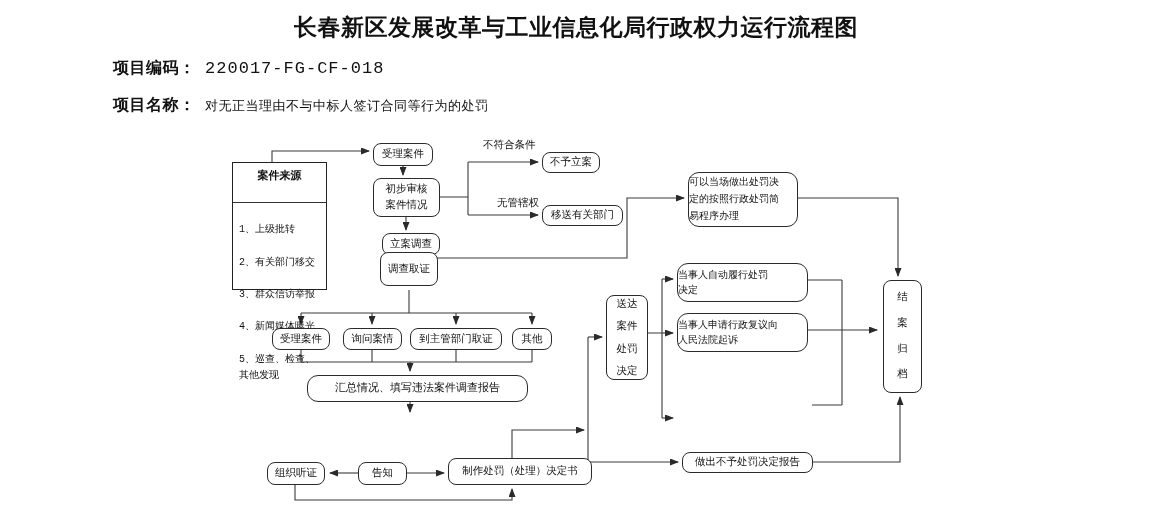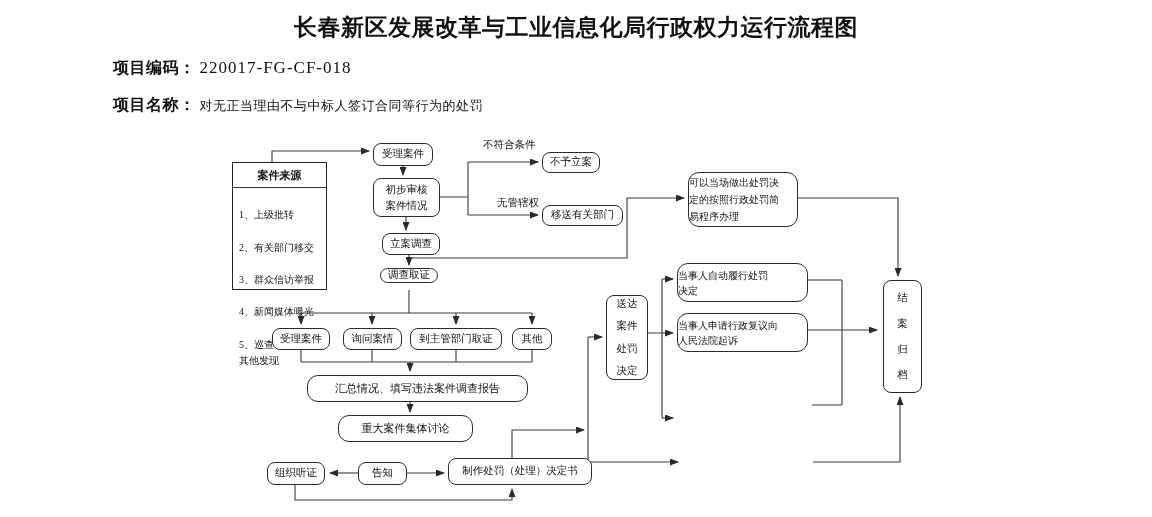--- a/index.html
+++ b/index.html
@@ -1,18 +1,18 @@
 <!DOCTYPE html>
 <html><head>
 <meta charset="utf-8">
 <style>
   html,body{margin:0;padding:0;background:#fff;}
   .canvas{
     position:relative;width:1152px;height:517px;background:#fff;overflow:hidden;
-    font-family:Liberation Serif, serif;color:#111;
+    font-family:Liberation Mono, monospace;color:#111;
   }
   .page-title{
     position:absolute;left:0;top:12px;width:1152px;text-align:center;
     font-size:23px;font-weight:700;letter-spacing:0.5px;
   }
   .meta-row{position:absolute;left:113px;white-space:nowrap;}
   .meta-label{font-size:16px;font-weight:700;letter-spacing:0.5px;}
   .meta-value{font-size:17px;letter-spacing:1px;}
   .meta-value.name{font-size:13px;letter-spacing:0.5px;}
 
@@ -34,21 +34,21 @@
   .node.lh155{line-height:1.55;}
   .node.v-deliver{line-height:2.1;}
   .node.v-archive{line-height:2.45;}
 
   .source-box{
     position:absolute;left:232px;top:162px;width:95px;height:128px;z-index:2;
     box-sizing:border-box;border:1.8px solid #222;background:#fff;
   }
   .source-header{
     text-align:center;font-size:11px;font-weight:700;
-    padding:5px 0 4px 0;border-bottom:1.2px solid #333;
+    padding:5px 0 19px 0;border-bottom:1.2px solid #333;
   }
   .source-items{padding:3px 4px 0 6px;font-size:10px;line-height:1.62;white-space:pre-line;}
 
   .edge-label{position:absolute;z-index:2;font-size:10.5px;white-space:nowrap;margin-left:13px;}
 </style>
 </head>
 <body>
 
 <div class="canvas">
 
@@ -113,39 +113,39 @@
 
   <div class="edge-label" style="left:470px;top:138px">不符合条件</div>
   <div class="edge-label" style="left:484px;top:196px">无管辖权</div>
 
   <div class="node" style="left:373px;top:143px;width:60px;height:23px">受理案件</div>
   <div class="node lh15" style="left:373px;top:178px;width:67px;height:39px">初步审核
 案件情况</div>
   <div class="node" style="left:542px;top:152px;width:58px;height:21px">不予立案</div>
   <div class="node" style="left:542px;top:205px;width:81px;height:21px">移送有关部门</div>
   <div class="node" style="left:382px;top:233px;width:58px;height:22px">立案调查</div>
-  <div class="node" style="left:380px;top:268px;width:58px;height:15px">调查取证</div>
+  <div class="node" style="left:380px;top:252px;width:58px;height:34px">调查取证</div>
   <div class="node" style="left:272px;top:328px;width:58px;height:22px">受理案件</div>
   <div class="node" style="left:343px;top:328px;width:59px;height:22px">询问案情</div>
   <div class="node" style="left:410px;top:328px;width:92px;height:22px">到主管部门取证</div>
   <div class="node" style="left:512px;top:328px;width:40px;height:22px">其他</div>
   <div class="node big" style="left:307px;top:375px;width:221px;height:27px;font-size:11px">汇总情况、填写违法案件调查报告</div>
-  <div class="node big" style="left:338px;top:415px;width:135px;height:27px;font-size:11px">重大案件集体讨论</div>
   <div class="node" style="left:267px;top:462px;width:58px;height:23px">组织听证</div>
   <div class="node" style="left:358px;top:462px;width:49px;height:23px">告知</div>
   <div class="node" style="left:448px;top:458px;width:144px;height:27px">制作处罚（处理）决定书</div>
   <div class="node v-deliver" style="left:606px;top:295px;width:42px;height:85px">送达
 案件
 处罚
 决定</div>
   <div class="node big la lh17" style="left:688px;top:172px;width:110px;height:55px">可以当场做出处罚决
 定的按照行政处罚简
 易程序办理</div>
   <div class="node big la lh15" style="left:677px;top:263px;width:131px;height:39px">当事人自动履行处罚
 决定</div>
   <div class="node big la lh15" style="left:677px;top:313px;width:131px;height:39px">当事人申请行政复议向
 人民法院起诉</div>
+  <div class="node" style="left:682px;top:452px;width:131px;height:21px">做出不予处罚决定报告</div>
   <div class="node v-archive" style="left:883px;top:280px;width:39px;height:113px">结
 案
 归
 档</div>
 
 </div>
 
 </body></html>

